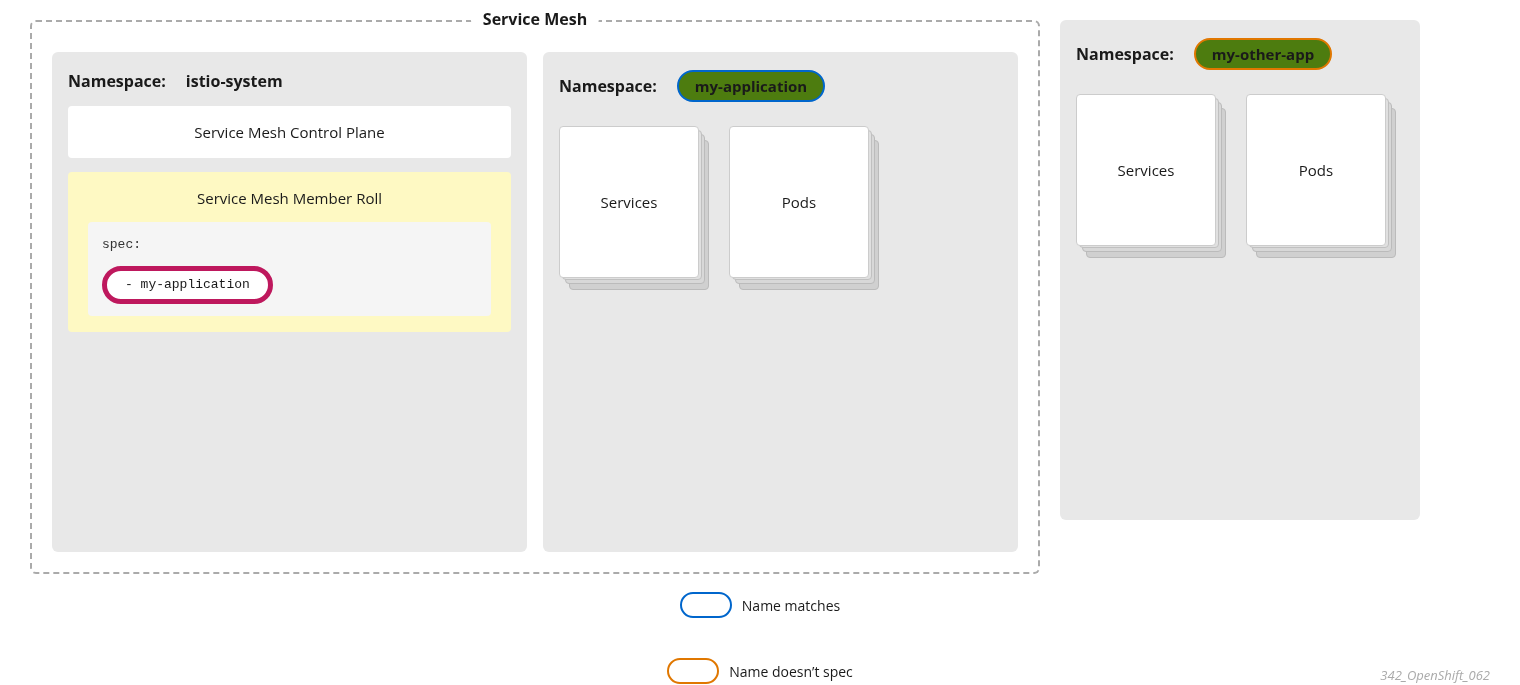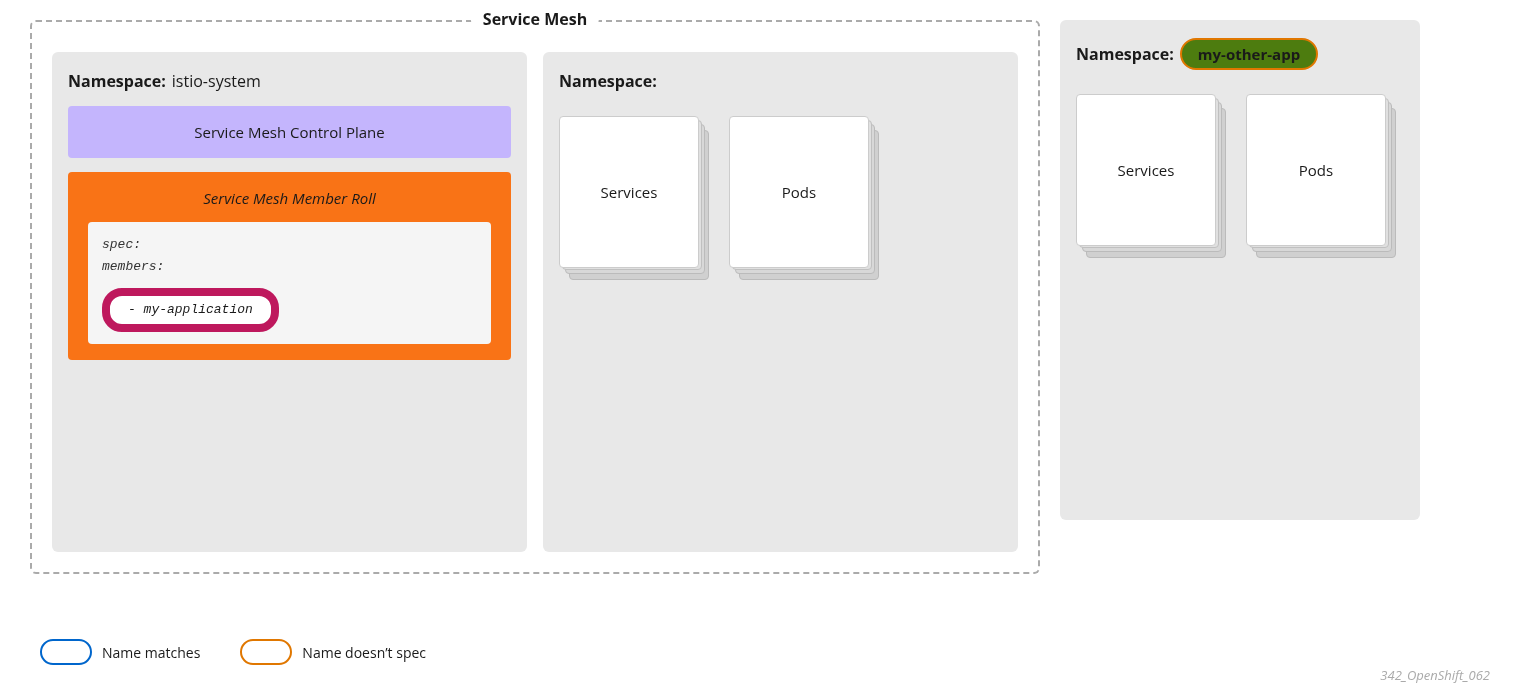--- a/index.html
+++ b/index.html
@@ -62,21 +62,21 @@
       min-height: 500px;
       display: flex;
       flex-direction: column;
       gap: 14px;
     }
 
     .namespace-header {
       display: flex;
       flex-direction: row;
       align-items: center;
-      gap: 6px;
+      gap: 20px;
       font-size: 16px;
       font-weight: 700;
       color: #1a1a1a;
       flex-wrap: nowrap;
     }
 
     .namespace-badge {
       border-radius: 20px;
       border: 2.5px solid #0066cc;
       padding: 4px 16px;
@@ -86,58 +86,57 @@
       background: #4d7c0f;
       white-space: nowrap;
     }
 
     .namespace-badge.orange {
       border-color: #e07700;
     }
 
     
     .white-box {
-      background: #c4b5fd;
+      background: #ffffff;
       border-radius: 4px;
       padding: 16px 20px;
       font-size: 15px;
       font-weight: 400;
       color: #1a1a1a;
       text-align: center;
     }
 
     .member-roll-box {
-      background: #f97316;
+      background: #fef9c3;
       border-radius: 4px;
       padding: 16px 20px;
       font-size: 15px;
       font-weight: 400;
       color: #1a1a1a;
-      font-style: italic;
     }
 
     .member-roll-title {
       text-align: center;
       margin-bottom: 14px;
     }
 
     .spec-code {
       font-family: 'Courier New', monospace;
       font-size: 13px;
       color: #333;
       background: #f5f5f5;
       border-radius: 4px;
       padding: 12px 14px;
       line-height: 1.7;
       position: relative;
     }
 
     .spec-code .highlighted-member {
       display: inline-block;
-      border: 8px solid #be185d;
+      border: 5px solid #be185d;
       border-radius: 20px;
       padding: 3px 18px;
       background: #fff;
       color: #1a1a1a;
       font-family: 'Courier New', monospace;
       font-size: 13px;
       margin-top: 4px;
     }
 
     
@@ -213,20 +212,21 @@
       width: 360px;
       min-height: 500px;
       display: flex;
       flex-direction: column;
       gap: 14px;
     }
 
     
     .legend-area {
       display: flex;
+      flex-direction: column;
       align-items: center;
       gap: 40px;
       padding: 18px 10px 0 10px;
     }
 
     .legend-item {
       display: flex;
       flex-direction: row;
       align-items: center;
       gap: 10px;
@@ -261,42 +261,42 @@
 
 <div class="main-container">
   <div class="diagram-area">
 
     <div class="service-mesh-wrapper">
       <span class="service-mesh-label">Service Mesh</span>
 
       <div class="namespace-panel">
         <div class="namespace-header">
           <span>Namespace:</span>
-          <span style="font-weight:400;">istio-system</span>
+          <span style="font-weight:700;">istio-system</span>
         </div>
 
         <div class="white-box">
           <span>Service Mesh Control Plane</span>
         </div>
 
         <div class="member-roll-box">
           <div class="member-roll-title">Service Mesh Member Roll</div>
           <div class="spec-code">
             <div>spec:</div>
-            <div>  members:</div>
             <div style="margin-top:6px;">
               <span class="highlighted-member">- my-application</span>
             </div>
           </div>
         </div>
       </div>
 
       <div class="namespace-panel">
         <div class="namespace-header">
           <span>Namespace:</span>
+          <span class="namespace-badge">my-application</span>
         </div>
 
         <div class="stacked-cards-area">
 
           <div class="stacked-card-group">
             <div class="card-shadow-3"></div>
             <div class="card-shadow-2"></div>
             <div class="card-shadow-1"></div>
             <div class="card-front">
               <span>Services</span>

